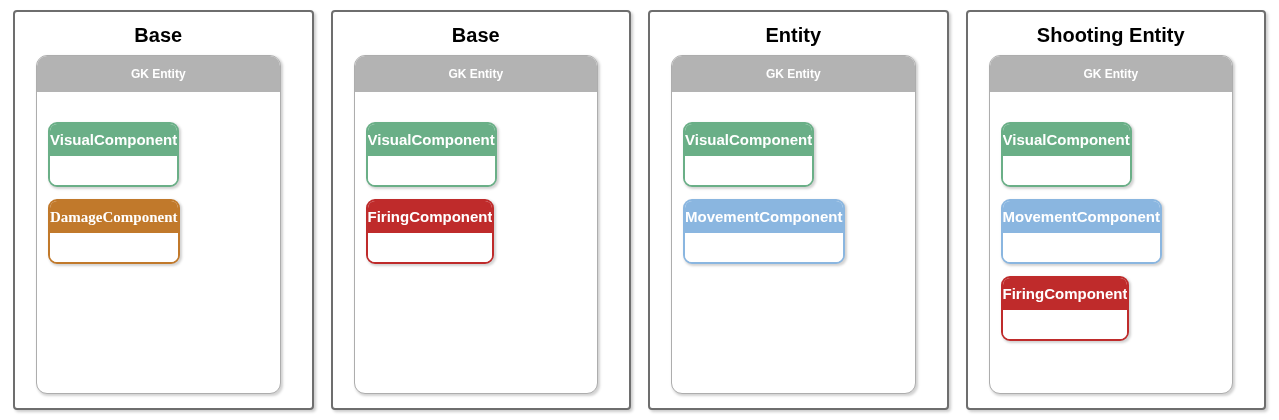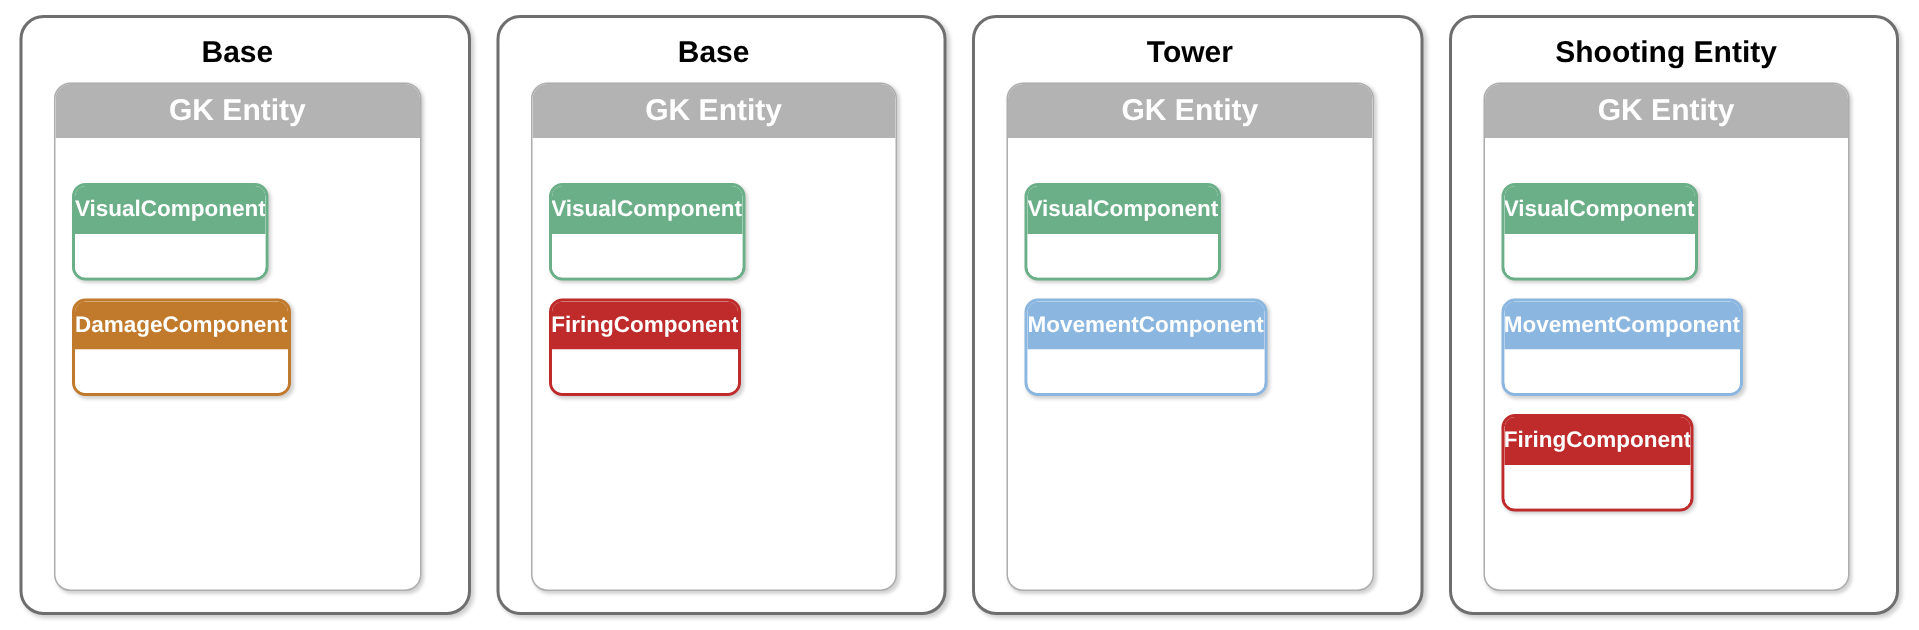--- a/index.html
+++ b/index.html
@@ -26,21 +26,21 @@
     padding: 10px 13px;
     box-sizing: border-box;
   }
 
   
   .entity-panel {
     flex: 1 1 0;
     min-width: 0;
     box-sizing: border-box;
     border: 2px solid #6e6e6e;
-    border-radius: 16px;
+    border-radius: 4px;
     background: #ffffff;
     display: flex;
     flex-direction: column;
     align-items: stretch;
     padding: 4px 31px 14px 21px;
     box-shadow: 2px 2px 3px rgba(0,0,0,0.20);
   }
 
   .entity-title {
     text-align: center;
@@ -63,21 +63,21 @@
     background: #ffffff;
     display: flex;
     flex-direction: column;
     overflow: hidden;
     box-shadow: 1.5px 1.5px 2.5px rgba(0,0,0,0.18);
   }
 
   .gk-header {
     background: #b3b3b3;
     color: #ffffff;
-    font-size: 20px;
+    font-size: 12px;
     font-weight: bold;
     text-align: center;
     line-height: 36px;
     height: 36px;
     flex: 0 0 36px;
     white-space: nowrap;
   }
 
   .gk-body {
     flex: 1 1 auto;
@@ -127,21 +127,21 @@
 <div id="diagram">
     <div class="entity-panel">
       <div class="entity-title">Base</div>
       <div class="gk-card">
         <div class="gk-header">GK Entity</div>
         <div class="gk-body">
           <div class="component" style="border-color: rgb(106, 175, 135);">
             <div class="component-title" style="background: rgb(106, 175, 135);">VisualComponent</div>
             <div class="component-body"></div>
           </div>
-          <div class="component" style="border-color: rgb(193, 121, 43);">
+          <div class="component" style="border-color: rgb(193, 121, 43); font-family: Liberation Serif, serif;">
             <div class="component-title" style="background: rgb(193, 121, 43);">DamageComponent</div>
             <div class="component-body"></div>
           </div>
         </div>
       </div>
     </div>
     <div class="entity-panel">
       <div class="entity-title">Base</div>
       <div class="gk-card">
         <div class="gk-header">GK Entity</div>
@@ -151,21 +151,21 @@
             <div class="component-body"></div>
           </div>
           <div class="component" style="border-color: rgb(191, 43, 43);">
             <div class="component-title" style="background: rgb(191, 43, 43);">FiringComponent</div>
             <div class="component-body"></div>
           </div>
         </div>
       </div>
     </div>
     <div class="entity-panel">
-      <div class="entity-title">Tower</div>
+      <div class="entity-title">Entity</div>
       <div class="gk-card">
         <div class="gk-header">GK Entity</div>
         <div class="gk-body">
           <div class="component" style="border-color: rgb(106, 175, 135);">
             <div class="component-title" style="background: rgb(106, 175, 135);">VisualComponent</div>
             <div class="component-body"></div>
           </div>
           <div class="component" style="border-color: rgb(138, 182, 224);">
             <div class="component-title" style="background: rgb(138, 182, 224);">MovementComponent</div>
             <div class="component-body"></div>

